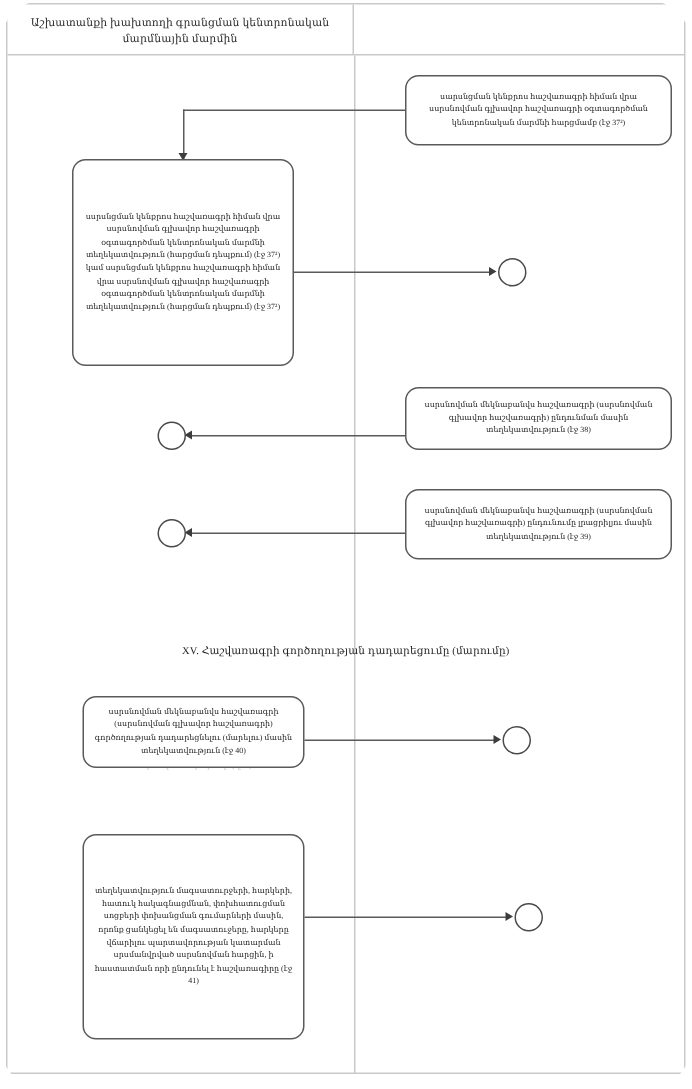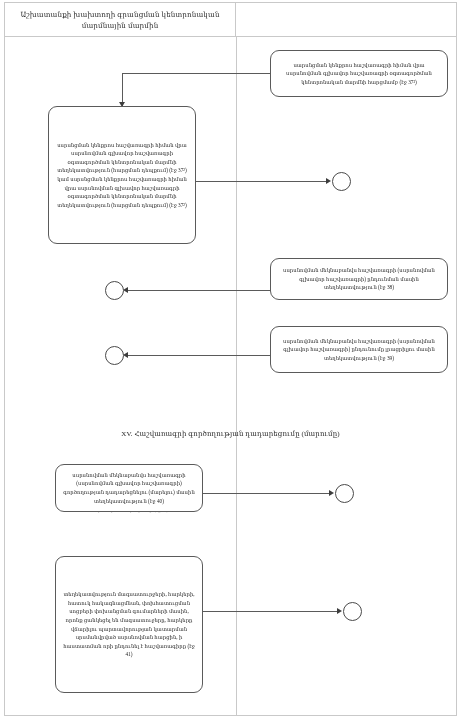--- a/index.html
+++ b/index.html
@@ -14,20 +14,21 @@
   }
 
   
   #page {
     position: relative;
     width: 461px;
     height: 726px;
     box-sizing: border-box;
     background: #ffffff;
     overflow: hidden;
+    border-radius: 30px;
   }
   .page-border {
     position: absolute;
     left: 4px;
     top: 2px;
     width: 453px;
     height: 714px;
     border: 1px solid #c9c9c9;
     box-sizing: border-box;
     pointer-events: none;

